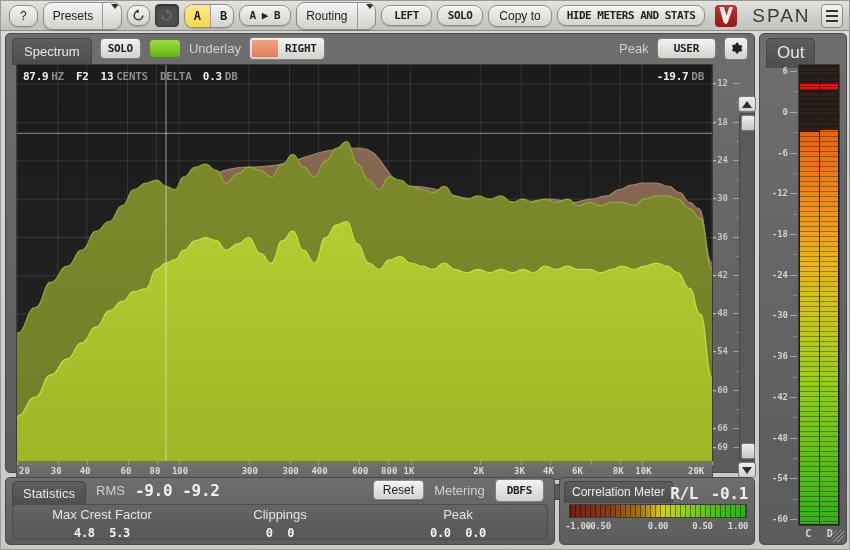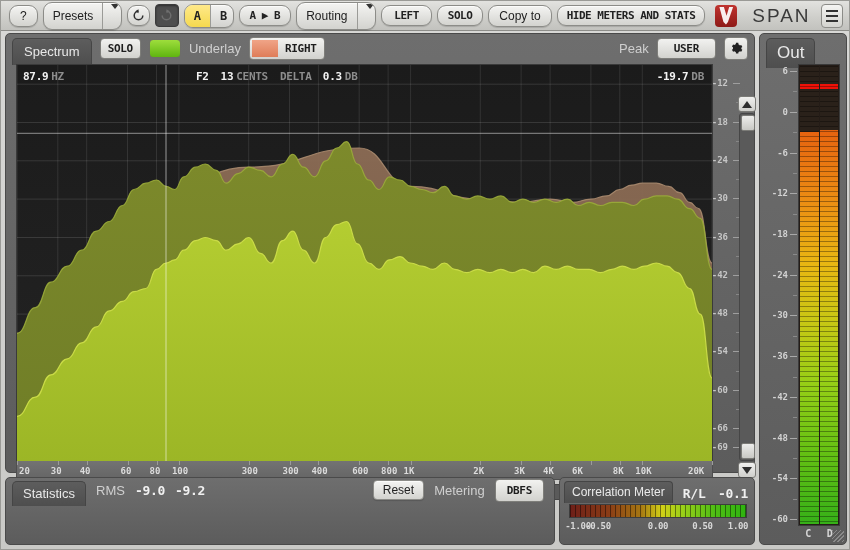--- a/index.html
+++ b/index.html
@@ -160,21 +160,21 @@
     font-family:"Liberation Sans Mono",monospace;}
 
   
   .statpanel{position:absolute;left:4px;top:476px;width:550px;height:68px;
     background:linear-gradient(#6e6e6e,#5c5c5c);border:1px solid #4a4a4a;
     border-radius:5px;box-sizing:border-box;}
   .strow{position:relative;height:24px;display:flex;align-items:center;padding:0 6px;gap:10px;}
   .statstab{background:linear-gradient(#5d5d5d,#4e4e4e);color:#e8e8e8;font-size:13px;
     padding:4px 10px 5px;border-radius:5px 5px 0 0;border:1px solid #454545;
     border-bottom:none;position:relative;top:3px;}
-  .mono{font-family:"Liberation Sans Mono",monospace;font-weight:bold;font-size:13px;
+  .mono{font-family:"Liberation Sans Mono",monospace;font-weight:bold;font-size:16px;
     color:#f0f0f0;letter-spacing:-.3px;}
   .subpanel{position:absolute;left:6px;top:26px;width:536px;height:36px;
     background:linear-gradient(#646464,#585858);border:1px solid #4d4d4d;border-radius:4px;
     box-sizing:border-box;display:flex;}
   .scell{flex:1;text-align:center;padding-top:2px;}
   .scell .cap{color:#e3e3e3;font-size:13px;line-height:15px;}
   .scell .vals{margin-top:1px;}
   .scell .vals span{font-family:"Liberation Sans Mono",monospace;font-weight:bold;
     font-size:12px;color:#f4f4f4;margin:0 5px;letter-spacing:-.3px;}
 
@@ -330,21 +330,21 @@
           <path d="M 0.0 268.3 C 9.2 268.3, 9.2 242.7, 18.3 242.7 C 26.1 242.7, 26.1 217.2, 33.9 217.2 C 42.1 217.2, 42.1 201.2, 50.4 201.2 C 57.5 201.2, 57.5 185.2, 64.6 185.2 C 72.0 185.2, 72.0 166.1, 79.3 166.1 C 85.8 166.1, 85.8 156.5, 92.2 156.5 C 98.8 156.5, 98.8 140.5, 105.4 140.5 C 111.2 140.5, 111.2 124.5, 117.0 124.5 C 123.0 124.5, 123.0 118.2, 128.9 118.2 C 134.2 118.2, 134.2 115.0, 139.5 115.0 C 144.3 115.0, 144.3 121.4, 149.1 121.4 C 153.4 121.4, 153.4 124.5, 157.8 124.5 C 162.3 124.5, 162.3 111.8, 166.8 111.8 C 172.7 111.8, 172.7 102.2, 178.6 102.2 C 183.5 102.2, 183.5 99.0, 188.3 99.0 C 193.8 99.0, 193.8 105.4, 199.3 105.4 C 204.3 105.4, 204.3 118.2, 209.2 118.2 C 215.1 118.2, 215.1 108.6, 221.1 108.6 C 226.4 108.6, 226.4 102.2, 231.7 102.2 C 237.6 102.2, 237.6 105.4, 243.5 105.4 C 248.8 105.4, 248.8 111.8, 254.1 111.8 C 259.8 111.8, 259.8 99.0, 265.5 99.0 C 270.6 99.0, 270.6 89.4, 275.8 89.4 C 281.1 89.4, 281.1 102.2, 286.5 102.2 C 292.0 102.2, 292.0 111.8, 297.6 111.8 C 303.1 111.8, 303.1 95.8, 308.7 95.8 C 314.2 95.8, 314.2 83.0, 319.7 83.0 C 324.7 83.0, 324.7 76.6, 329.7 76.6 C 335.1 76.6, 335.1 99.0, 340.5 99.0 C 346.1 99.0, 346.1 115.0, 351.8 115.0 C 356.9 115.0, 356.9 124.5, 361.9 124.5 C 367.2 124.5, 367.2 111.8, 372.4 111.8 C 377.7 111.8, 377.7 115.0, 383.0 115.0 C 388.3 115.0, 388.3 121.4, 393.6 121.4 C 399.3 121.4, 399.3 124.5, 405.0 124.5 C 410.5 124.5, 410.5 127.7, 416.0 127.7 C 421.7 127.7, 421.7 121.4, 427.4 121.4 C 432.6 121.4, 432.6 130.9, 437.7 130.9 C 443.8 130.9, 443.8 134.1, 449.9 134.1 C 455.3 134.1, 455.3 130.9, 460.8 130.9 C 466.9 130.9, 466.9 134.1, 472.9 134.1 C 478.3 134.1, 478.3 130.9, 483.8 130.9 C 489.6 130.9, 489.6 137.3, 495.4 137.3 C 500.6 137.3, 500.6 134.1, 505.8 134.1 C 511.3 134.1, 511.3 137.3, 516.7 137.3 C 522.3 137.3, 522.3 134.1, 527.9 134.1 C 533.5 134.1, 533.5 137.3, 539.2 137.3 C 544.8 137.3, 544.8 134.1, 550.4 134.1 C 555.9 134.1, 555.9 140.5, 561.4 140.5 C 566.8 140.5, 566.8 137.3, 572.2 137.3 C 577.8 137.3, 577.8 140.5, 583.5 140.5 C 589.2 140.5, 589.2 137.3, 595.0 137.3 C 600.1 137.3, 600.1 137.3, 605.3 137.3 C 611.1 137.3, 611.1 140.5, 616.9 140.5 C 622.1 140.5, 622.1 134.1, 627.3 134.1 C 633.3 134.1, 633.3 130.9, 639.3 130.9 C 644.7 130.9, 644.7 130.9, 650.1 130.9 C 655.3 130.9, 655.3 134.1, 660.5 134.1 C 666.5 134.1, 666.5 143.7, 672.5 143.7 C 677.9 143.7, 677.9 153.3, 683.3 153.3 C 689.1 153.3, 689.1 204.4, 695.0 204.4" fill="none" stroke="#9aab3a" stroke-width="1.2" stroke-opacity="0.9"></path>
           <path d="M 0.0 351.3 C 9.2 351.3, 9.2 332.1, 18.3 332.1 C 26.1 332.1, 26.1 309.8, 33.9 309.8 C 42.1 309.8, 42.1 293.8, 50.4 293.8 C 57.5 293.8, 57.5 277.8, 64.6 277.8 C 72.0 277.8, 72.0 261.9, 79.3 261.9 C 85.8 261.9, 85.8 245.9, 92.2 245.9 C 98.8 245.9, 98.8 236.3, 105.4 236.3 C 111.2 236.3, 111.2 226.7, 117.0 226.7 C 123.0 226.7, 123.0 223.5, 128.9 223.5 C 134.2 223.5, 134.2 204.4, 139.5 204.4 C 144.3 204.4, 144.3 198.0, 149.1 198.0 C 153.4 198.0, 153.4 194.8, 157.8 194.8 C 162.3 194.8, 162.3 185.2, 166.8 185.2 C 172.7 185.2, 172.7 175.6, 178.6 175.6 C 183.5 175.6, 183.5 172.5, 188.3 172.5 C 193.8 172.5, 193.8 175.6, 199.3 175.6 C 204.3 175.6, 204.3 185.2, 209.2 185.2 C 215.1 185.2, 215.1 178.8, 221.1 178.8 C 226.4 178.8, 226.4 172.5, 231.7 172.5 C 237.6 172.5, 237.6 188.4, 243.5 188.4 C 248.8 188.4, 248.8 198.0, 254.1 198.0 C 259.8 198.0, 259.8 175.6, 265.5 175.6 C 270.6 175.6, 270.6 166.1, 275.8 166.1 C 281.1 166.1, 281.1 185.2, 286.5 185.2 C 292.0 185.2, 292.0 198.0, 297.6 198.0 C 303.1 198.0, 303.1 172.5, 308.7 172.5 C 314.2 172.5, 314.2 159.7, 319.7 159.7 C 324.7 159.7, 324.7 156.5, 329.7 156.5 C 335.1 156.5, 335.1 178.8, 340.5 178.8 C 346.1 178.8, 346.1 198.0, 351.8 198.0 C 356.9 198.0, 356.9 204.4, 361.9 204.4 C 367.2 204.4, 367.2 194.8, 372.4 194.8 C 377.7 194.8, 377.7 191.6, 383.0 191.6 C 388.3 191.6, 388.3 198.0, 393.6 198.0 C 399.3 198.0, 399.3 201.2, 405.0 201.2 C 410.5 201.2, 410.5 204.4, 416.0 204.4 C 421.7 204.4, 421.7 198.0, 427.4 198.0 C 432.6 198.0, 432.6 204.4, 437.7 204.4 C 443.8 204.4, 443.8 207.6, 449.9 207.6 C 455.3 207.6, 455.3 204.4, 460.8 204.4 C 466.9 204.4, 466.9 207.6, 472.9 207.6 C 478.3 207.6, 478.3 204.4, 483.8 204.4 C 489.6 204.4, 489.6 207.6, 495.4 207.6 C 500.6 207.6, 500.6 204.4, 505.8 204.4 C 511.3 204.4, 511.3 207.6, 516.7 207.6 C 522.3 207.6, 522.3 201.2, 527.9 201.2 C 533.5 201.2, 533.5 204.4, 539.2 204.4 C 544.8 204.4, 544.8 201.2, 550.4 201.2 C 555.9 201.2, 555.9 204.4, 561.4 204.4 C 566.8 204.4, 566.8 204.4, 572.2 204.4 C 577.8 204.4, 577.8 207.6, 583.5 207.6 C 589.2 207.6, 589.2 204.4, 595.0 204.4 C 600.1 204.4, 600.1 201.2, 605.3 201.2 C 611.1 201.2, 611.1 204.4, 616.9 204.4 C 622.1 204.4, 622.1 201.2, 627.3 201.2 C 633.3 201.2, 633.3 198.0, 639.3 198.0 C 644.7 198.0, 644.7 201.2, 650.1 201.2 C 655.3 201.2, 655.3 207.6, 660.5 207.6 C 666.5 207.6, 666.5 223.5, 672.5 223.5 C 677.9 223.5, 677.9 249.1, 683.3 249.1 C 689.1 249.1, 689.1 313.0, 695.0 313.0 L 695 396 L 0 396 Z" fill="url(#gLive)" fill-opacity="1"></path>
           <path d="M 0.0 351.3 C 9.2 351.3, 9.2 332.1, 18.3 332.1 C 26.1 332.1, 26.1 309.8, 33.9 309.8 C 42.1 309.8, 42.1 293.8, 50.4 293.8 C 57.5 293.8, 57.5 277.8, 64.6 277.8 C 72.0 277.8, 72.0 261.9, 79.3 261.9 C 85.8 261.9, 85.8 245.9, 92.2 245.9 C 98.8 245.9, 98.8 236.3, 105.4 236.3 C 111.2 236.3, 111.2 226.7, 117.0 226.7 C 123.0 226.7, 123.0 223.5, 128.9 223.5 C 134.2 223.5, 134.2 204.4, 139.5 204.4 C 144.3 204.4, 144.3 198.0, 149.1 198.0 C 153.4 198.0, 153.4 194.8, 157.8 194.8 C 162.3 194.8, 162.3 185.2, 166.8 185.2 C 172.7 185.2, 172.7 175.6, 178.6 175.6 C 183.5 175.6, 183.5 172.5, 188.3 172.5 C 193.8 172.5, 193.8 175.6, 199.3 175.6 C 204.3 175.6, 204.3 185.2, 209.2 185.2 C 215.1 185.2, 215.1 178.8, 221.1 178.8 C 226.4 178.8, 226.4 172.5, 231.7 172.5 C 237.6 172.5, 237.6 188.4, 243.5 188.4 C 248.8 188.4, 248.8 198.0, 254.1 198.0 C 259.8 198.0, 259.8 175.6, 265.5 175.6 C 270.6 175.6, 270.6 166.1, 275.8 166.1 C 281.1 166.1, 281.1 185.2, 286.5 185.2 C 292.0 185.2, 292.0 198.0, 297.6 198.0 C 303.1 198.0, 303.1 172.5, 308.7 172.5 C 314.2 172.5, 314.2 159.7, 319.7 159.7 C 324.7 159.7, 324.7 156.5, 329.7 156.5 C 335.1 156.5, 335.1 178.8, 340.5 178.8 C 346.1 178.8, 346.1 198.0, 351.8 198.0 C 356.9 198.0, 356.9 204.4, 361.9 204.4 C 367.2 204.4, 367.2 194.8, 372.4 194.8 C 377.7 194.8, 377.7 191.6, 383.0 191.6 C 388.3 191.6, 388.3 198.0, 393.6 198.0 C 399.3 198.0, 399.3 201.2, 405.0 201.2 C 410.5 201.2, 410.5 204.4, 416.0 204.4 C 421.7 204.4, 421.7 198.0, 427.4 198.0 C 432.6 198.0, 432.6 204.4, 437.7 204.4 C 443.8 204.4, 443.8 207.6, 449.9 207.6 C 455.3 207.6, 455.3 204.4, 460.8 204.4 C 466.9 204.4, 466.9 207.6, 472.9 207.6 C 478.3 207.6, 478.3 204.4, 483.8 204.4 C 489.6 204.4, 489.6 207.6, 495.4 207.6 C 500.6 207.6, 500.6 204.4, 505.8 204.4 C 511.3 204.4, 511.3 207.6, 516.7 207.6 C 522.3 207.6, 522.3 201.2, 527.9 201.2 C 533.5 201.2, 533.5 204.4, 539.2 204.4 C 544.8 204.4, 544.8 201.2, 550.4 201.2 C 555.9 201.2, 555.9 204.4, 561.4 204.4 C 566.8 204.4, 566.8 204.4, 572.2 204.4 C 577.8 204.4, 577.8 207.6, 583.5 207.6 C 589.2 207.6, 589.2 204.4, 595.0 204.4 C 600.1 204.4, 600.1 201.2, 605.3 201.2 C 611.1 201.2, 611.1 204.4, 616.9 204.4 C 622.1 204.4, 622.1 201.2, 627.3 201.2 C 633.3 201.2, 633.3 198.0, 639.3 198.0 C 644.7 198.0, 644.7 201.2, 650.1 201.2 C 655.3 201.2, 655.3 207.6, 660.5 207.6 C 666.5 207.6, 666.5 223.5, 672.5 223.5 C 677.9 223.5, 677.9 249.1, 683.3 249.1 C 689.1 249.1, 689.1 313.0, 695.0 313.0" fill="none" stroke="#cfe04a" stroke-width="1.2" stroke-opacity="0.9"></path>
           <line x1="149.0" y1="0" x2="149.0" y2="396" stroke="#ffffff" stroke-opacity="0.55" stroke-width="1"></line>
           <line x1="0" y1="68.3" x2="695" y2="68.3" stroke="#ffffff" stroke-opacity="0.5" stroke-width="1"></line>
         </svg>
       <div class="readout">
         <span class="cell">
           <span class="rv">87.9</span><span class="ru">HZ</span>
         </span>
-        <span class="cell" style="margin-left:120px;">
+        <span class="cell" style="">
           <span class="rv">F2</span>
         </span>
         <span class="cell">
           <span class="rv">13</span><span class="ru">CENTS</span>
         </span>
         <span class="cell">
           <span class="ru" style="margin:0;">DELTA</span>
           <span class="rv" style="margin-left:5px;">0.3</span><span class="ru">DB</span>
         </span>
         <span class="cell right">
@@ -520,20 +520,43 @@
     <div class="strow">
       <div class="statstab">Statistics</div>
       <span class="lbl">RMS</span>
       <span class="mono">-9.0</span>
       <span class="mono">-9.2</span>
       <div class="spacer"></div>
       <div class="btn" style="border-radius:4px;padding:3px 9px;">Reset</div>
       <span class="lbl">Metering</span>
       <div class="dbtn" style="padding:4px 11px;margin-right:4px;">DBFS</div>
     </div>
+    <div class="subpanel" id="statcells">
+  <div class="scell">
+    <div class="cap">Max Crest Factor</div>
+    <div class="vals">
+      <span>4.8</span>
+      <span>5.3</span>
+    </div>
+  </div>
+  <div class="scell">
+    <div class="cap">Clippings</div>
+    <div class="vals">
+      <span>0</span>
+      <span>0</span>
+    </div>
+  </div>
+  <div class="scell">
+    <div class="cap">Peak</div>
+    <div class="vals">
+      <span>0.0</span>
+      <span>0.0</span>
+    </div>
+  </div>
+      </div>
   </div>
 
   <div class="corrpanel">
     <div class="corrtab">Correlation Meter</div>
     <div class="corrval">
       <span class="mono">R/L</span>
       <span class="mono" style="margin-left:8px;">-0.1</span>
     </div>
     <div class="corrbar"></div>
     <div class="corrticks" id="corrticks">

